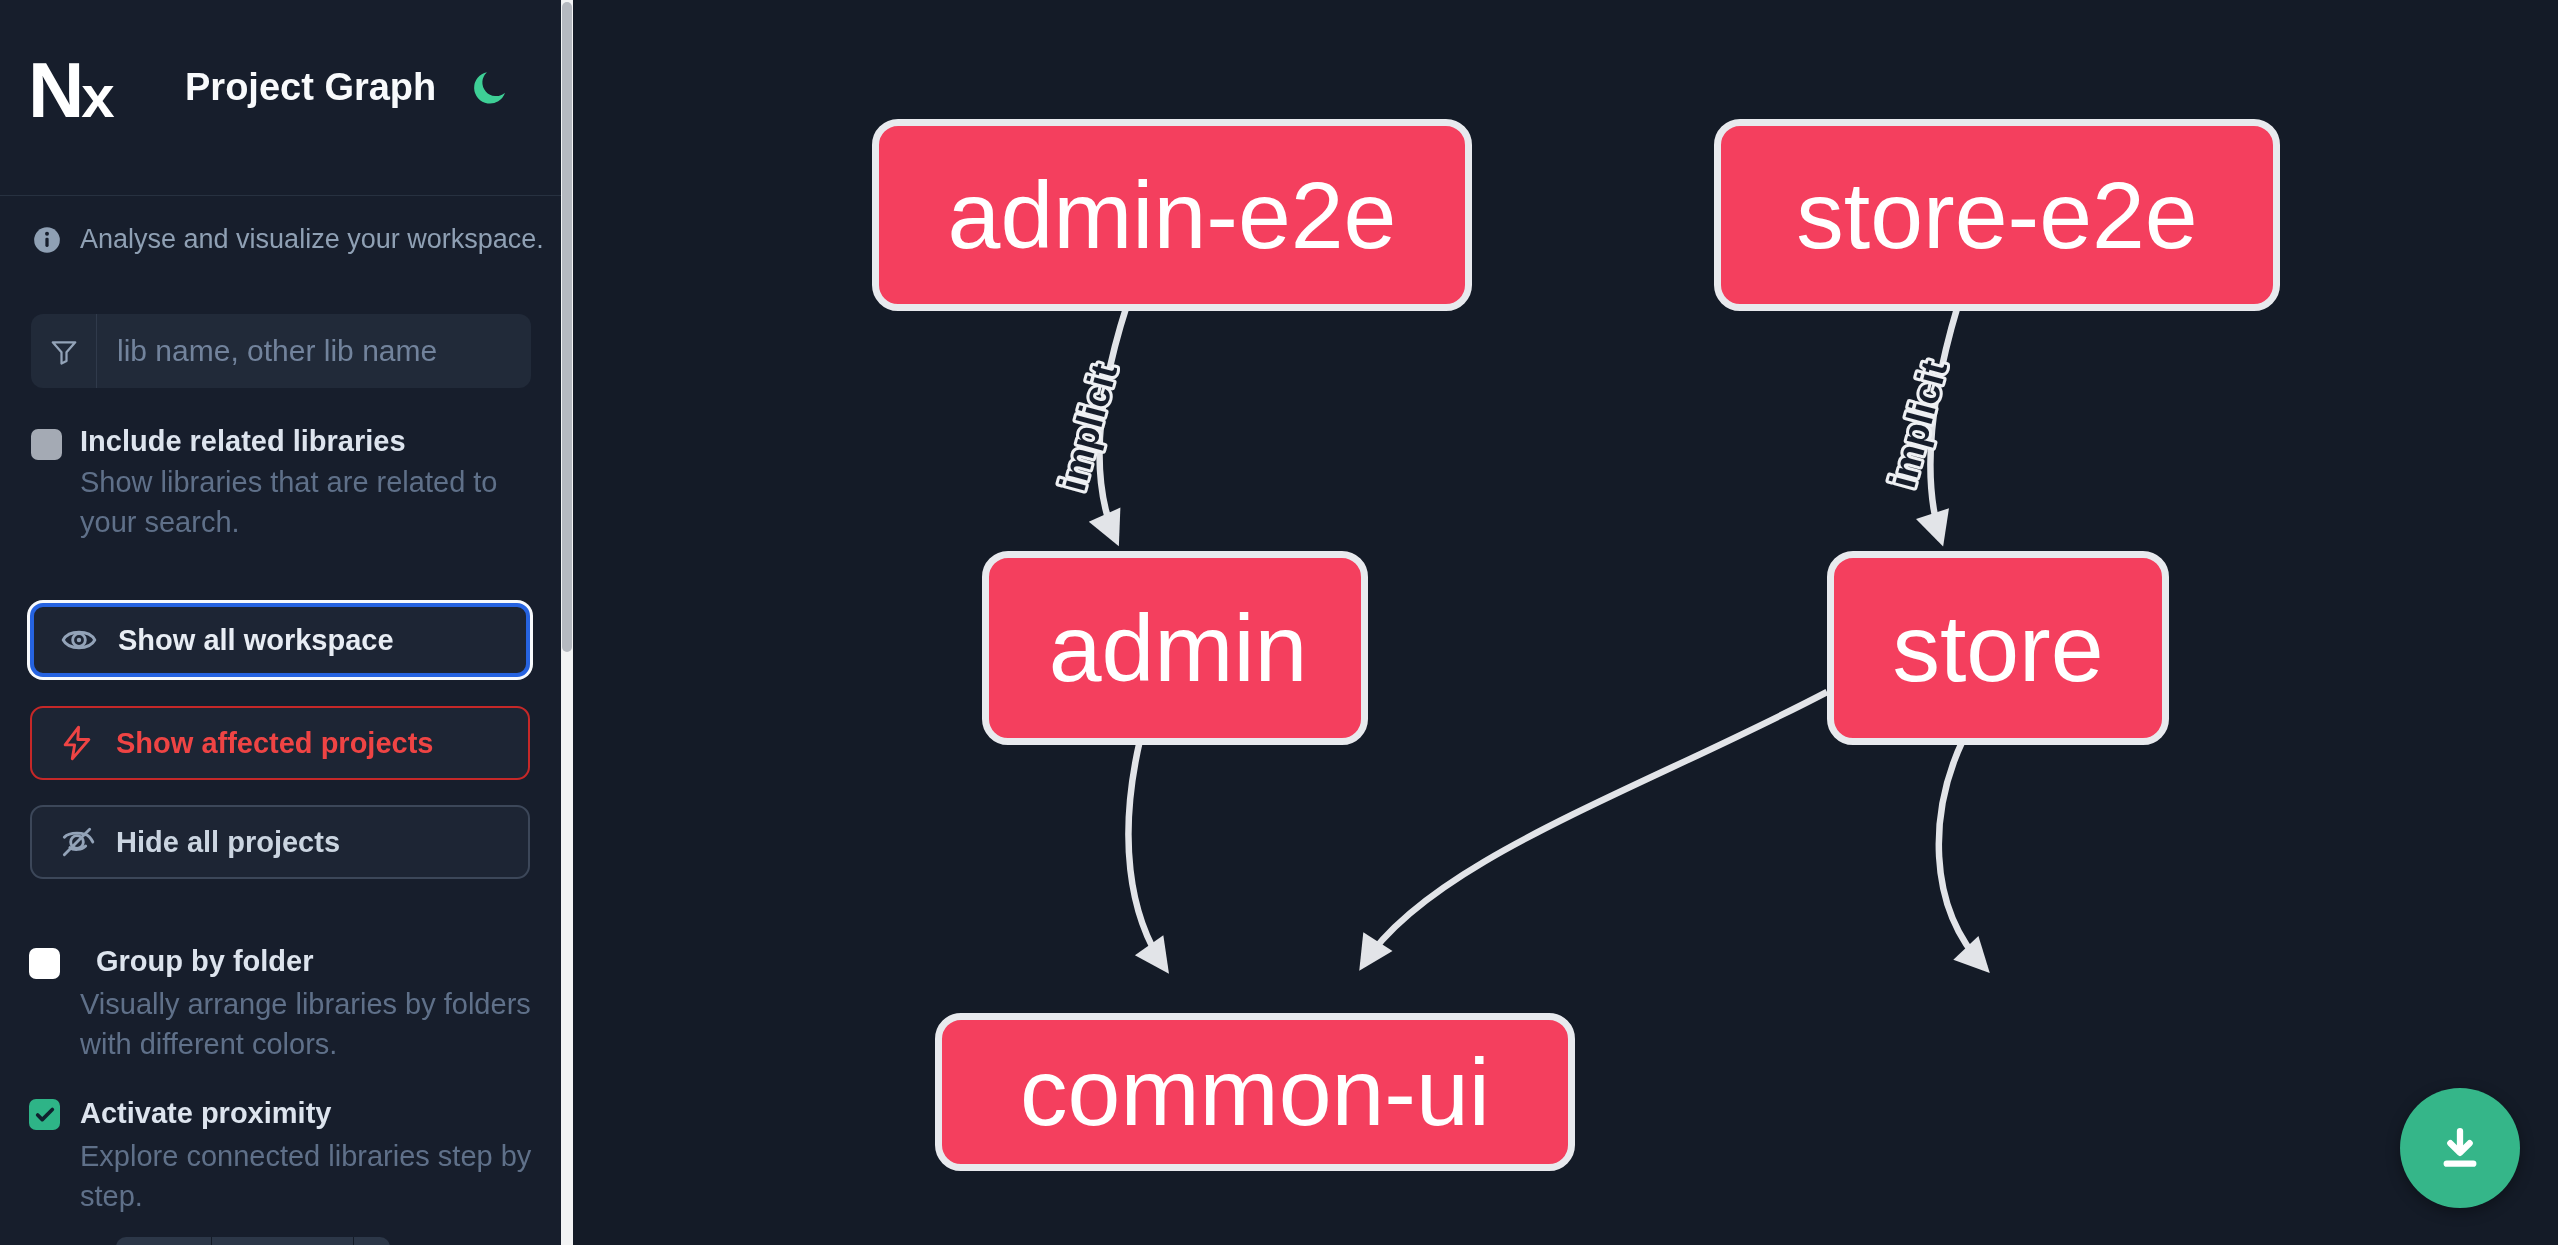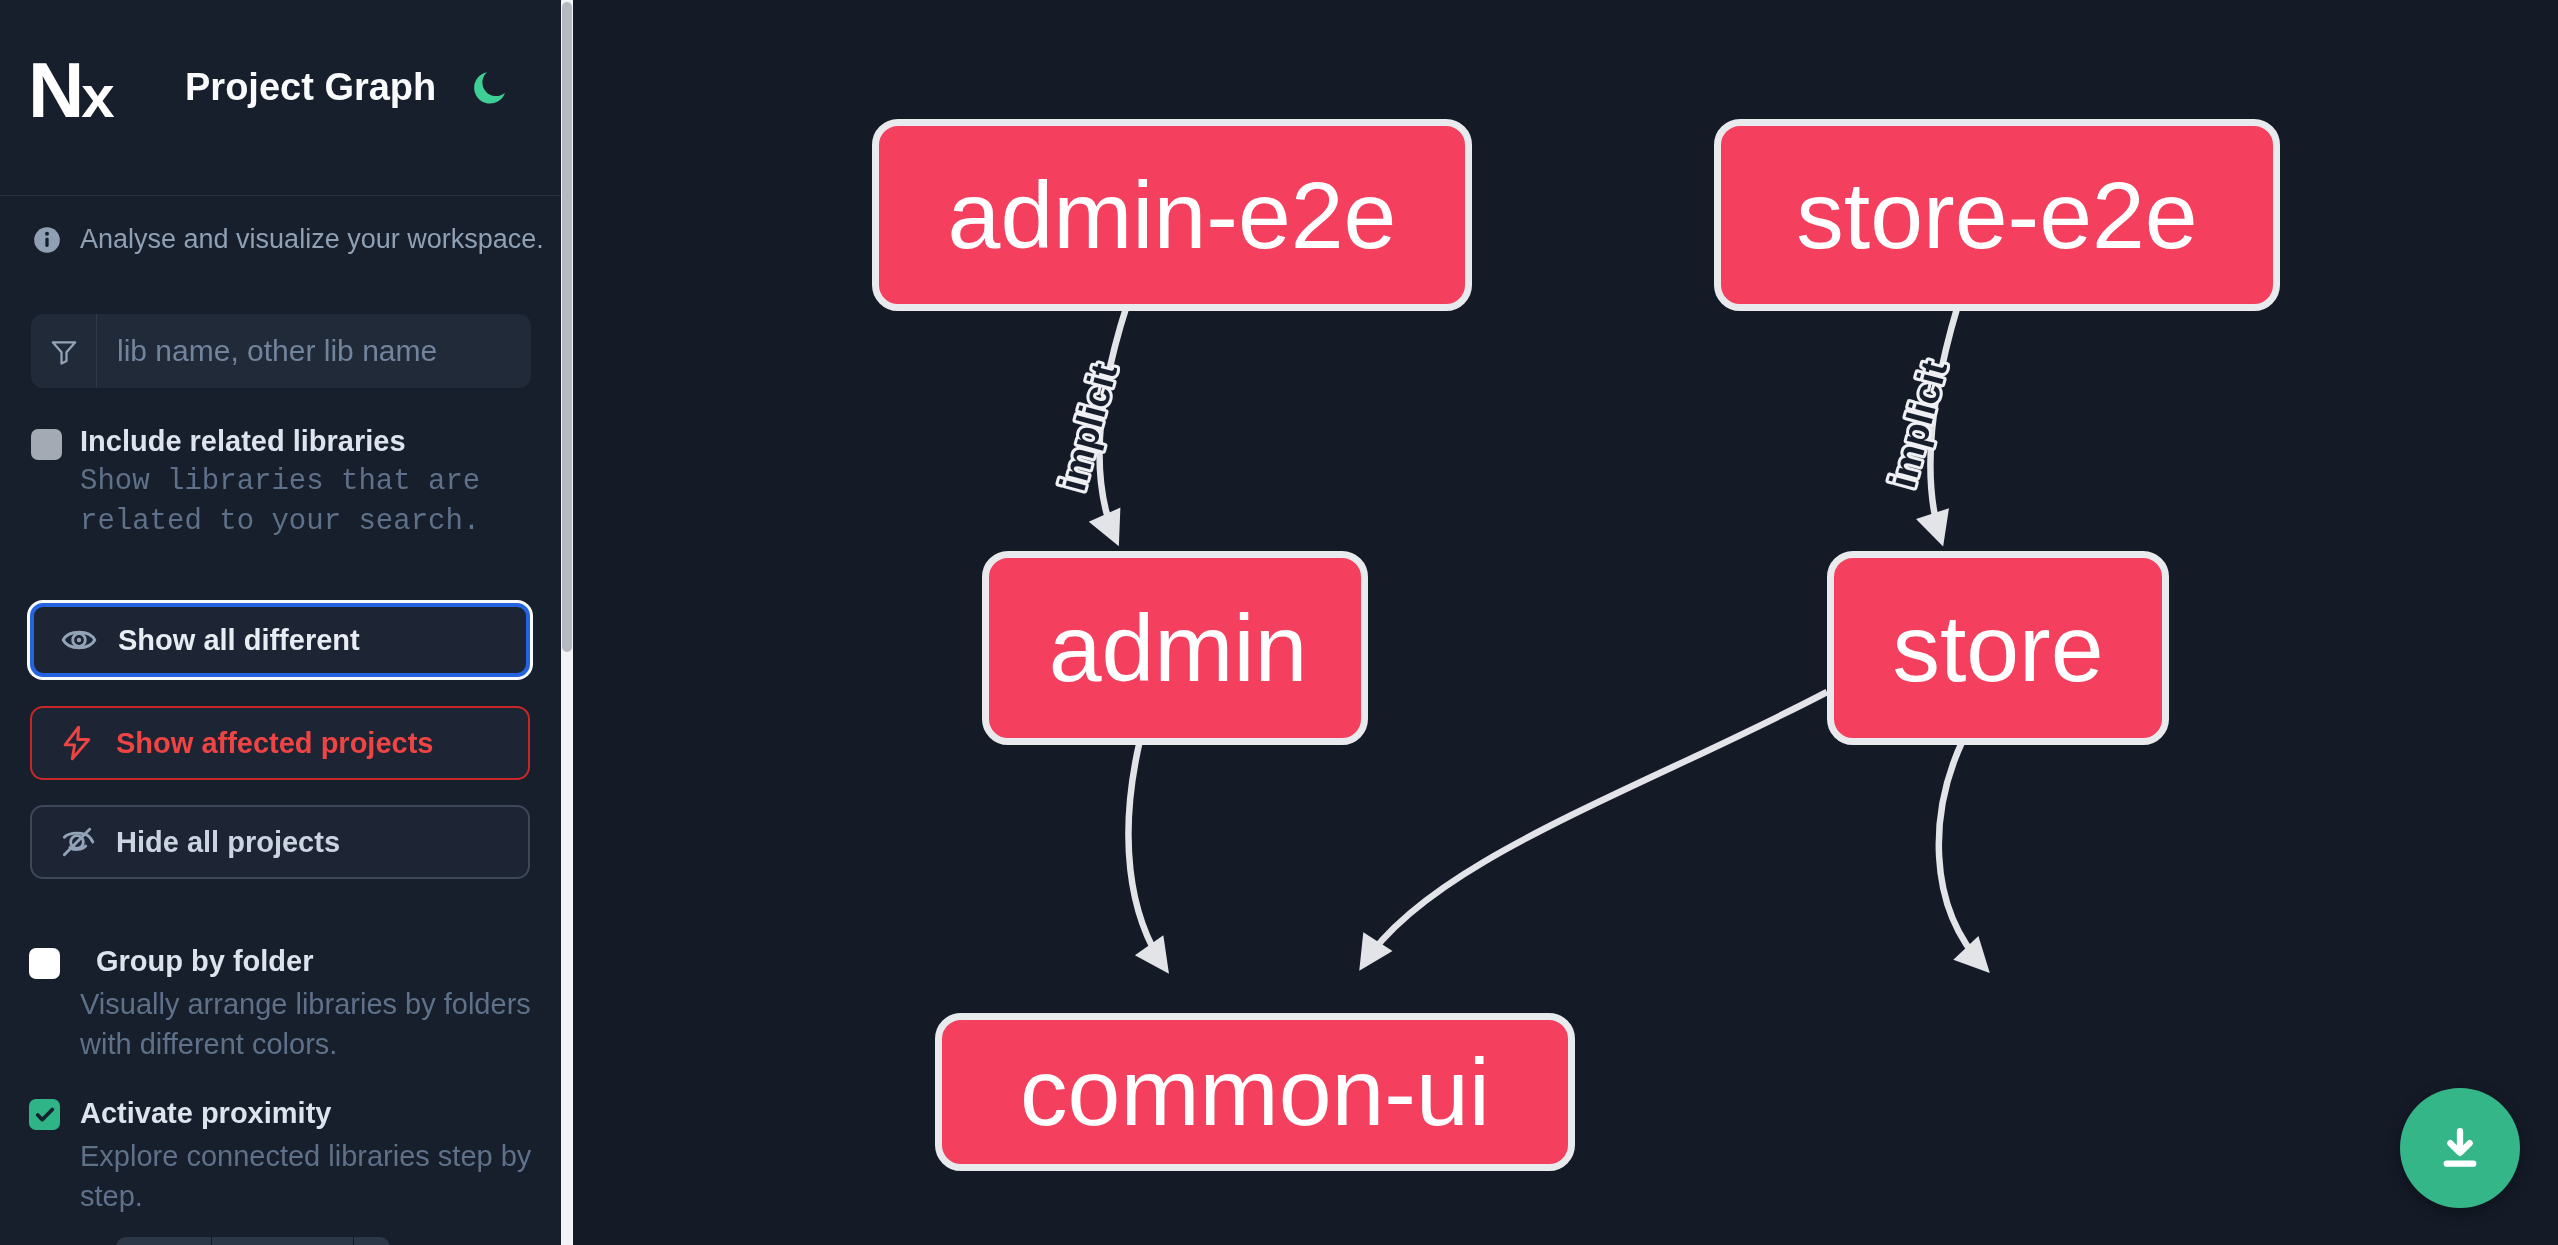--- a/index.html
+++ b/index.html
@@ -125,29 +125,29 @@
       <span class="search-iconzone">
         <svg width="30" height="30" viewBox="0 0 24 24" fill="none" stroke="#93a3b8" stroke-width="1.8" stroke-linejoin="round" stroke-linecap="round">
           <path d="M3 5 H21 L14 13 V20 L10 22 V13 Z"></path>
         </svg>
       </span>
       <input type="text" placeholder="lib name, other lib name" style="">
     </div>
 
     <span class="checkbox gray" style="left:31px; top:429px;"></span>
     <div class="check-row-label" style="position:absolute; left:80px; top:425px;">Include related libraries</div>
-    <div class="check-row-desc" style="position:absolute; left:80px; top:462px;font-family:Liberation Mono, monospace;">Show libraries that are related to your search.</div>
+    <div class="check-row-desc" style="position:absolute; left:80px; top:462px;">Show libraries that are related to your search.</div>
 
     <div class="side-btn focused" style="top:603px;">
       <svg class="btn-icon" viewBox="0 0 24 24" fill="none" stroke="#93a3b8" stroke-width="1.8" stroke-linecap="round" stroke-linejoin="round">
         <path d="M2 12 C5.5 5.5, 18.5 5.5, 22 12 C18.5 18.5, 5.5 18.5, 2 12 Z"></path>
         <circle cx="12" cy="12" r="4"></circle>
         <circle cx="12" cy="12" r="1.4" fill="#93a3b8" stroke="none"></circle>
       </svg>
-      <span class="btn-label">Show all different</span>
+      <span class="btn-label">Show all workspace</span>
     </div>
 
     <div class="side-btn danger" style="top:706px;">
       <svg class="btn-icon" viewBox="0 0 24 24" fill="none" stroke="#ef4444" stroke-width="1.8" stroke-linecap="round" stroke-linejoin="round">
         <path d="M13 2 L4.5 13.2 H10.5 L9 22 L19.5 9.8 H12.5 Z"></path>
       </svg>
       <span class="btn-label">Show affected projects</span>
     </div>
 
     <div class="side-btn" style="top:805px;">

